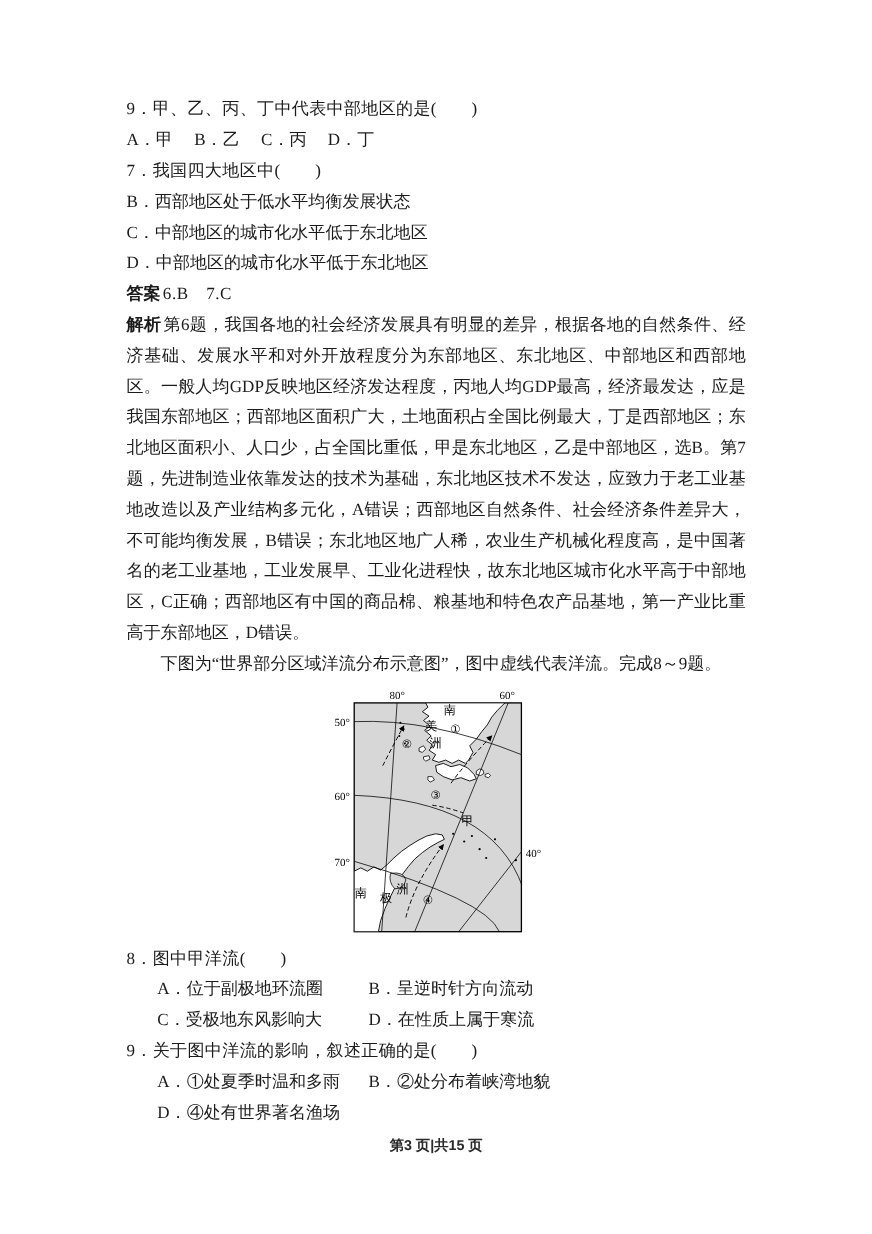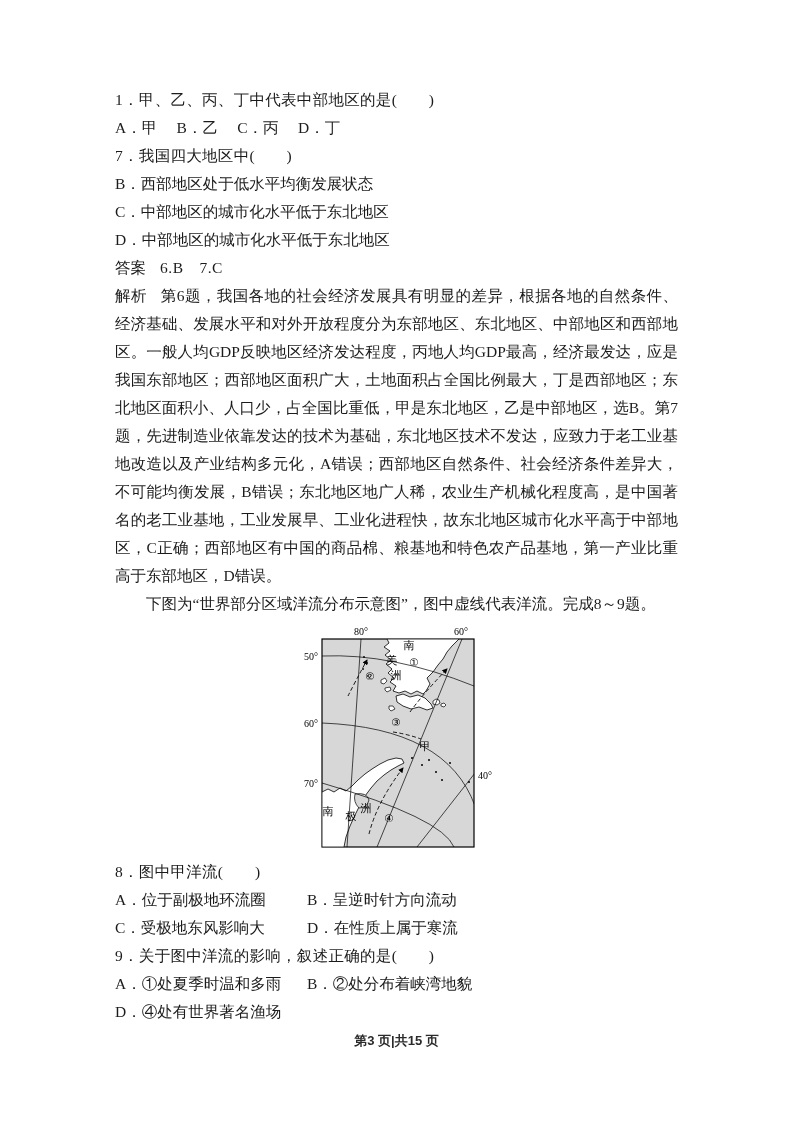--- a/index.html
+++ b/index.html
@@ -7,42 +7,42 @@
     width:793px;height:1122px;background:#ffffff;position:relative;
     font-family:"Liberation Serif","DejaVu Serif",serif;
     color:#1b1b1b;overflow:hidden;
   }
   .content{
     padding:86px 115px 0 115px;
     font-size:15.5px;line-height:28px;
   }
   .content p{margin:0;}
   .stem{letter-spacing:0.3px;}
-  .bold-label{font-weight:normal;margin-right:14px;}
+  .bold-label{font-weight:bold;margin-right:2px;}
   .answer-value{letter-spacing:0.5px;text-align:center;}
   .analysis-p{text-align:justify;}
   .intro-p{text-indent:2em;}
-  .opt-grid{display:grid;grid-template-columns:192px 1fr;line-height:28px;}
+  .opt-grid{display:grid;grid-template-columns:192px 1fr;line-height:28px;margin-left:28px;}
   .figure{display:flex;justify-content:center;margin:4px 0 6px 0;}
   .page-footer{
     position:absolute;left:0;bottom:72px;width:100%;text-align:center;
     font-family:"Liberation Sans","DejaVu Sans",sans-serif;
     font-size:13px;color:#2a2a2a;font-weight:bold;
   }
   svg text{font-family:"Liberation Serif","DejaVu Serif",serif;}
   .deg{font-size:10px;}
   .cjk{font-size:11px;}
   .circnum{font-size:10.5px;}
 </style>
 </head>
 <body>
 
 <div class="content">
 
-  <p class="stem">1．甲、乙、丙、丁中代表中部地区的是(　　)</p>
+  <p class="stem">9．甲、乙、丙、丁中代表中部地区的是(　　)</p>
   <p>A．甲　 B．乙　 C．丙　 D．丁</p>
 
   <p class="stem">7．我国四大地区中(　　)</p>
   <p>B．西部地区处于低水平均衡发展状态</p>
   <p>C．中部地区的城市化水平低于东北地区</p>
   <p>D．中部地区的城市化水平低于东北地区</p>
 
   <p><span class="bold-label">答案</span><span class="answer-value">6.B　7.C</span></p>
 
   <p class="analysis-p"><span class="bold-label">解析</span><span>第6题，我国各地的社会经济发展具有明显的差异，根据各地的自然条件、经济基础、发展水平和对外开放程度分为东部地区、东北地区、中部地区和西部地区。一般人均GDP反映地区经济发达程度，丙地人均GDP最高，经济最发达，应是我国东部地区；西部地区面积广大，土地面积占全国比例最大，丁是西部地区；东北地区面积小、人口少，占全国比重低，甲是东北地区，乙是中部地区，选B。第7题，先进制造业依靠发达的技术为基础，东北地区技术不发达，应致力于老工业基地改造以及产业结构多元化，A错误；西部地区自然条件、社会经济条件差异大，不可能均衡发展，B错误；东北地区地广人稀，农业生产机械化程度高，是中国著名的老工业基地，工业发展早、工业化进程快，故东北地区城市化水平高于中部地区，C正确；西部地区有中国的商品棉、粮基地和特色农产品基地，第一产业比重高于东部地区，D错误。</span></p>

